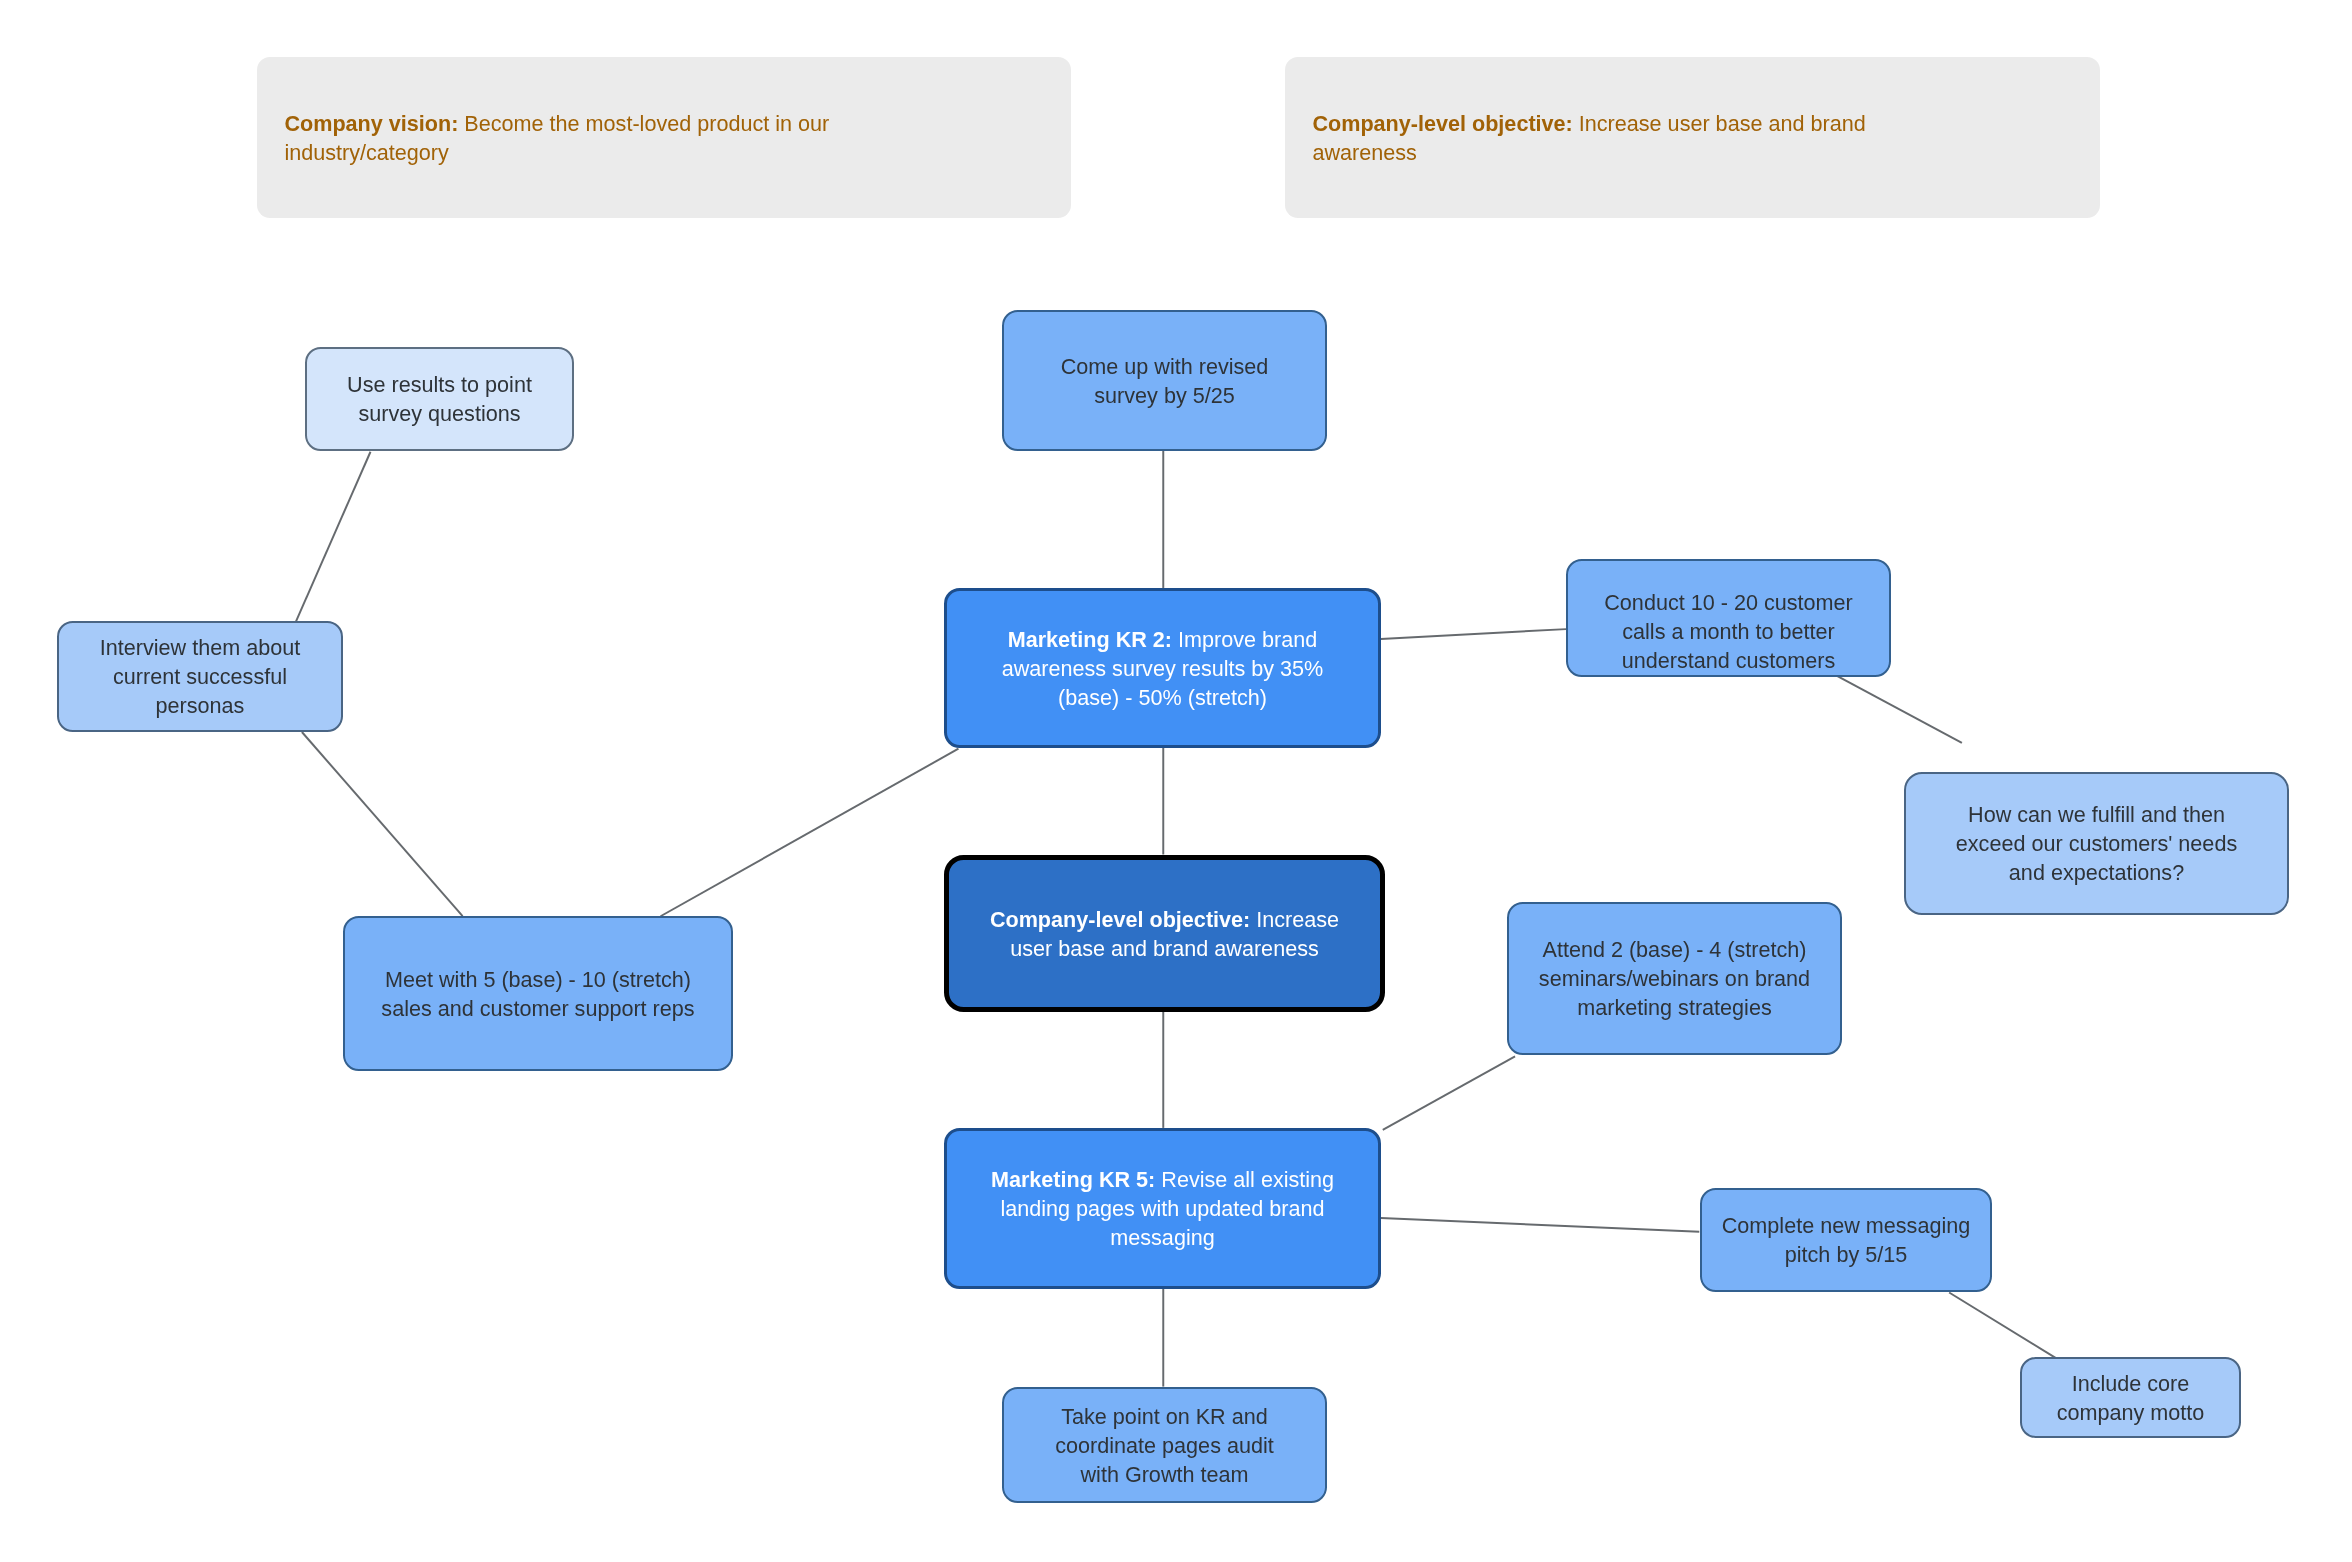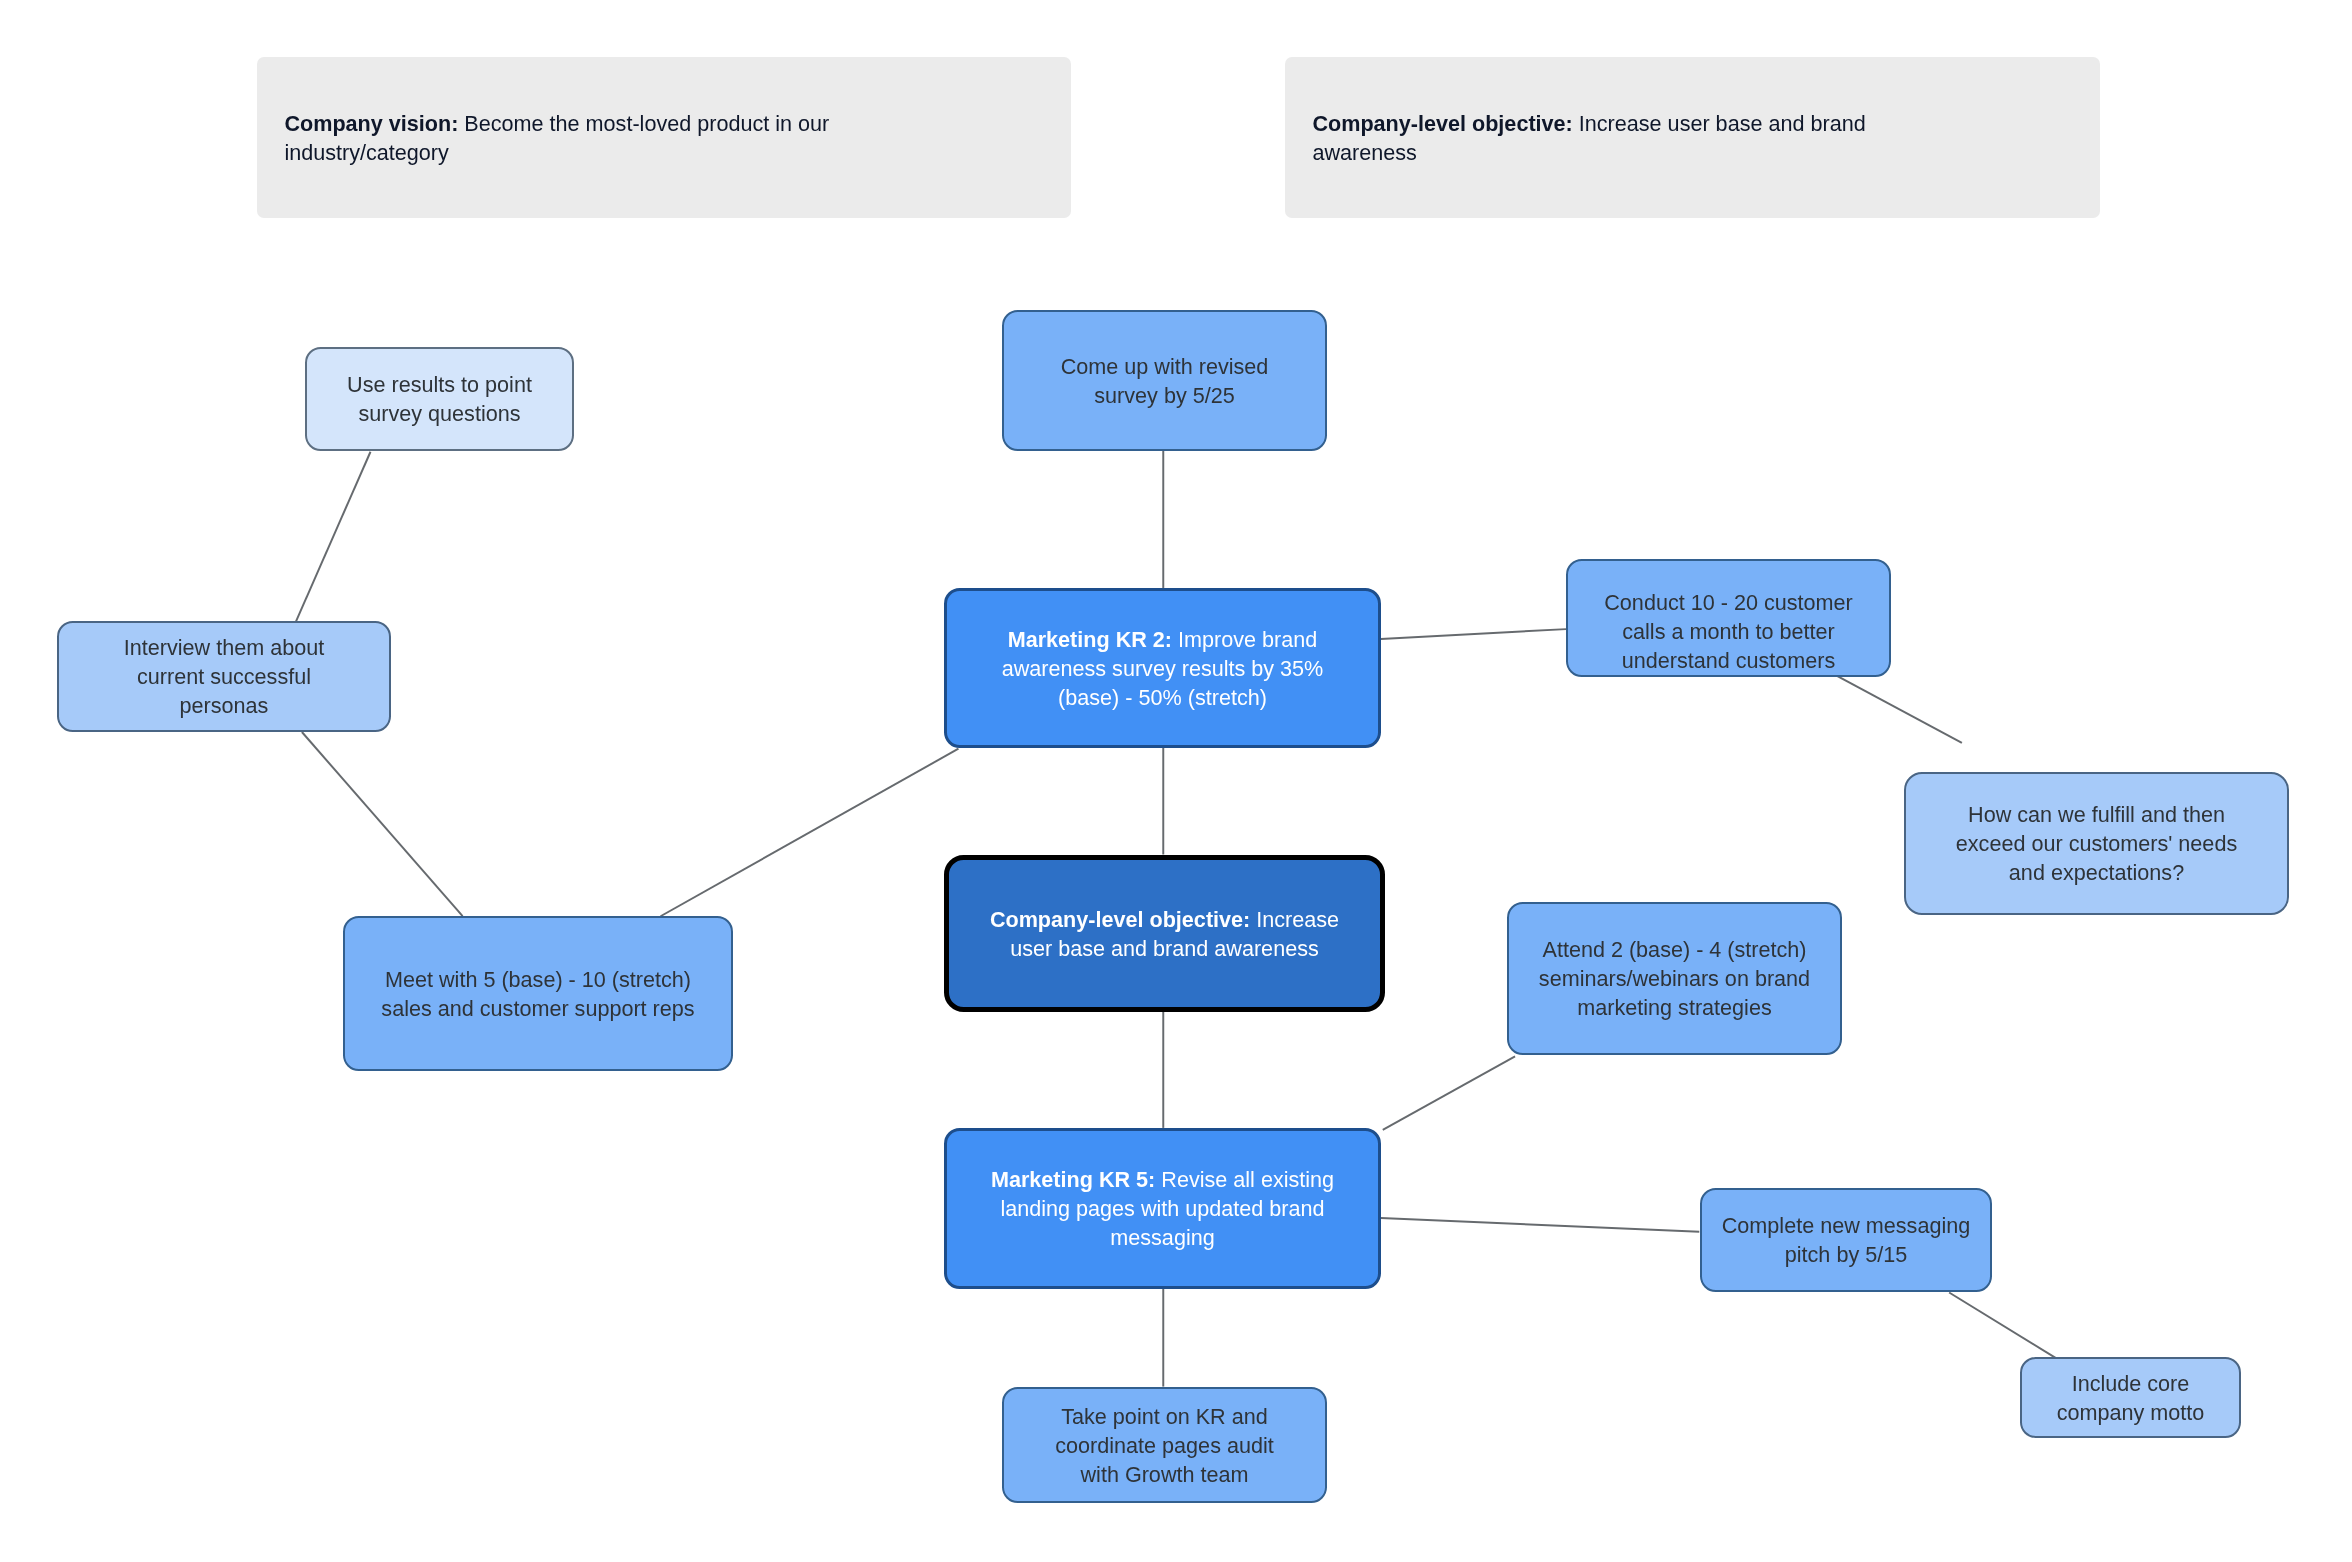--- a/index.html
+++ b/index.html
@@ -23,26 +23,26 @@
   }
   svg.edges line {
     stroke: #666a6e;
     stroke-width: 2;
   }
 
   
   .card {
     position: absolute;
     background: #ebebeb;
-    border-radius: 7px;
+    border-radius: 13px;
     display: flex;
     align-items: center;
     box-sizing: border-box;
     padding: 0 27.4px;
-    color: #0f172a;
+    color: #a16207;
     font-size: 21.6px;
     line-height: 29px;
   }
   .card .card-text { margin: 0; max-width: 632px; }
   .card-vision   { left: 257px;  top: 57px; width: 814px; height: 161px; }
   .card-objective{ left: 1285px; top: 57px; width: 815px; height: 161px; }
 
   
   .node {
     position: absolute;
@@ -64,21 +64,21 @@
   .v-kr          { background: #4190f5; border: 3.9px solid #1d4e8c; color: #ffffff; }
   .v-objective   { background: #2d70c6; border: 5.9px solid #000000; color: #ffffff; border-radius: 19.6px; }
 
   
   .n-come-up   { left: 1002px; top: 310px;  width: 325px; height: 141px; } .n-come-up .txt   { max-width: 235px; }
   .n-kr2       { left: 944px;  top: 588px;  width: 437px; height: 160px; } .n-kr2 .txt       { max-width: 343px; }
   .n-objective { left: 944px;  top: 855px;  width: 441px; height: 157px; } .n-objective .txt { max-width: 392px; }
   .n-kr5       { left: 944px;  top: 1128px; width: 437px; height: 161px; } .n-kr5 .txt       { max-width: 377px; }
   .n-take-point{ left: 1002px; top: 1387px; width: 325px; height: 116px; } .n-take-point .txt{ max-width: 245px; }
   .n-use-results{ left: 305px; top: 347px;  width: 269px; height: 104px; } .n-use-results .txt{ max-width: 218px; }
-  .n-interview { left: 57px;   top: 621px;  width: 334px; height: 111px; } .n-interview .txt { max-width: 223px; }
+  .n-interview { left: 57px;   top: 621px;  width: 286px; height: 111px; } .n-interview .txt { max-width: 223px; }
   .n-meet      { left: 343px;  top: 916px;  width: 390px; height: 155px; } .n-meet .txt      { max-width: 341px; }
   .n-conduct   { left: 1566px; top: 559px;  width: 325px; height: 118px; align-items: flex-end; } .n-conduct .txt   { max-width: 276px; }
   .n-fulfill   { left: 1904px; top: 772px;  width: 385px; height: 143px; border-radius: 18px; } .n-fulfill .txt   { max-width: 312px; }
   .n-attend    { left: 1507px; top: 902px;  width: 335px; height: 153px; } .n-attend .txt    { max-width: 306px; }
   .n-complete  { left: 1700px; top: 1188px; width: 292px; height: 104px; } .n-complete .txt  { max-width: 257px; }
   .n-include   { left: 2020px; top: 1357px; width: 221px; height: 81px;  } .n-include .txt   { max-width: 169px; }
 </style>
 </head>
 <body>
 

